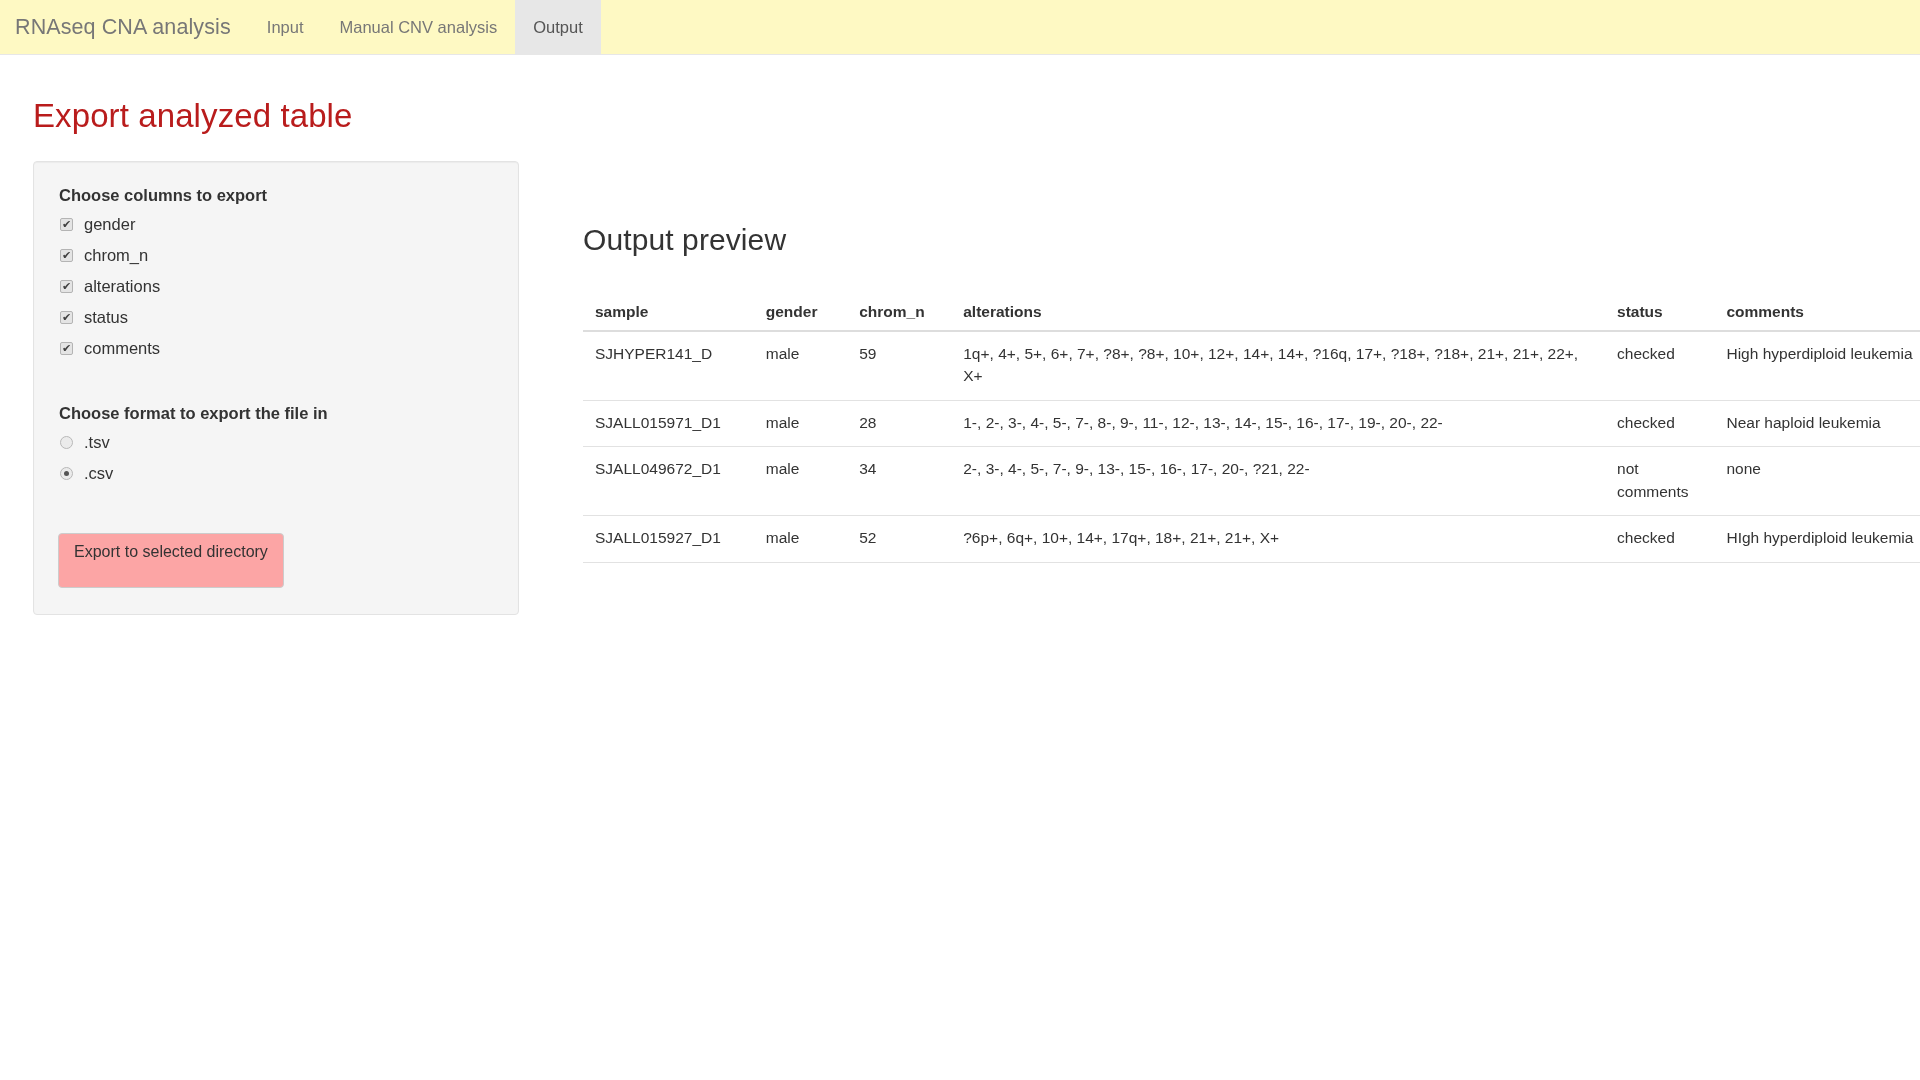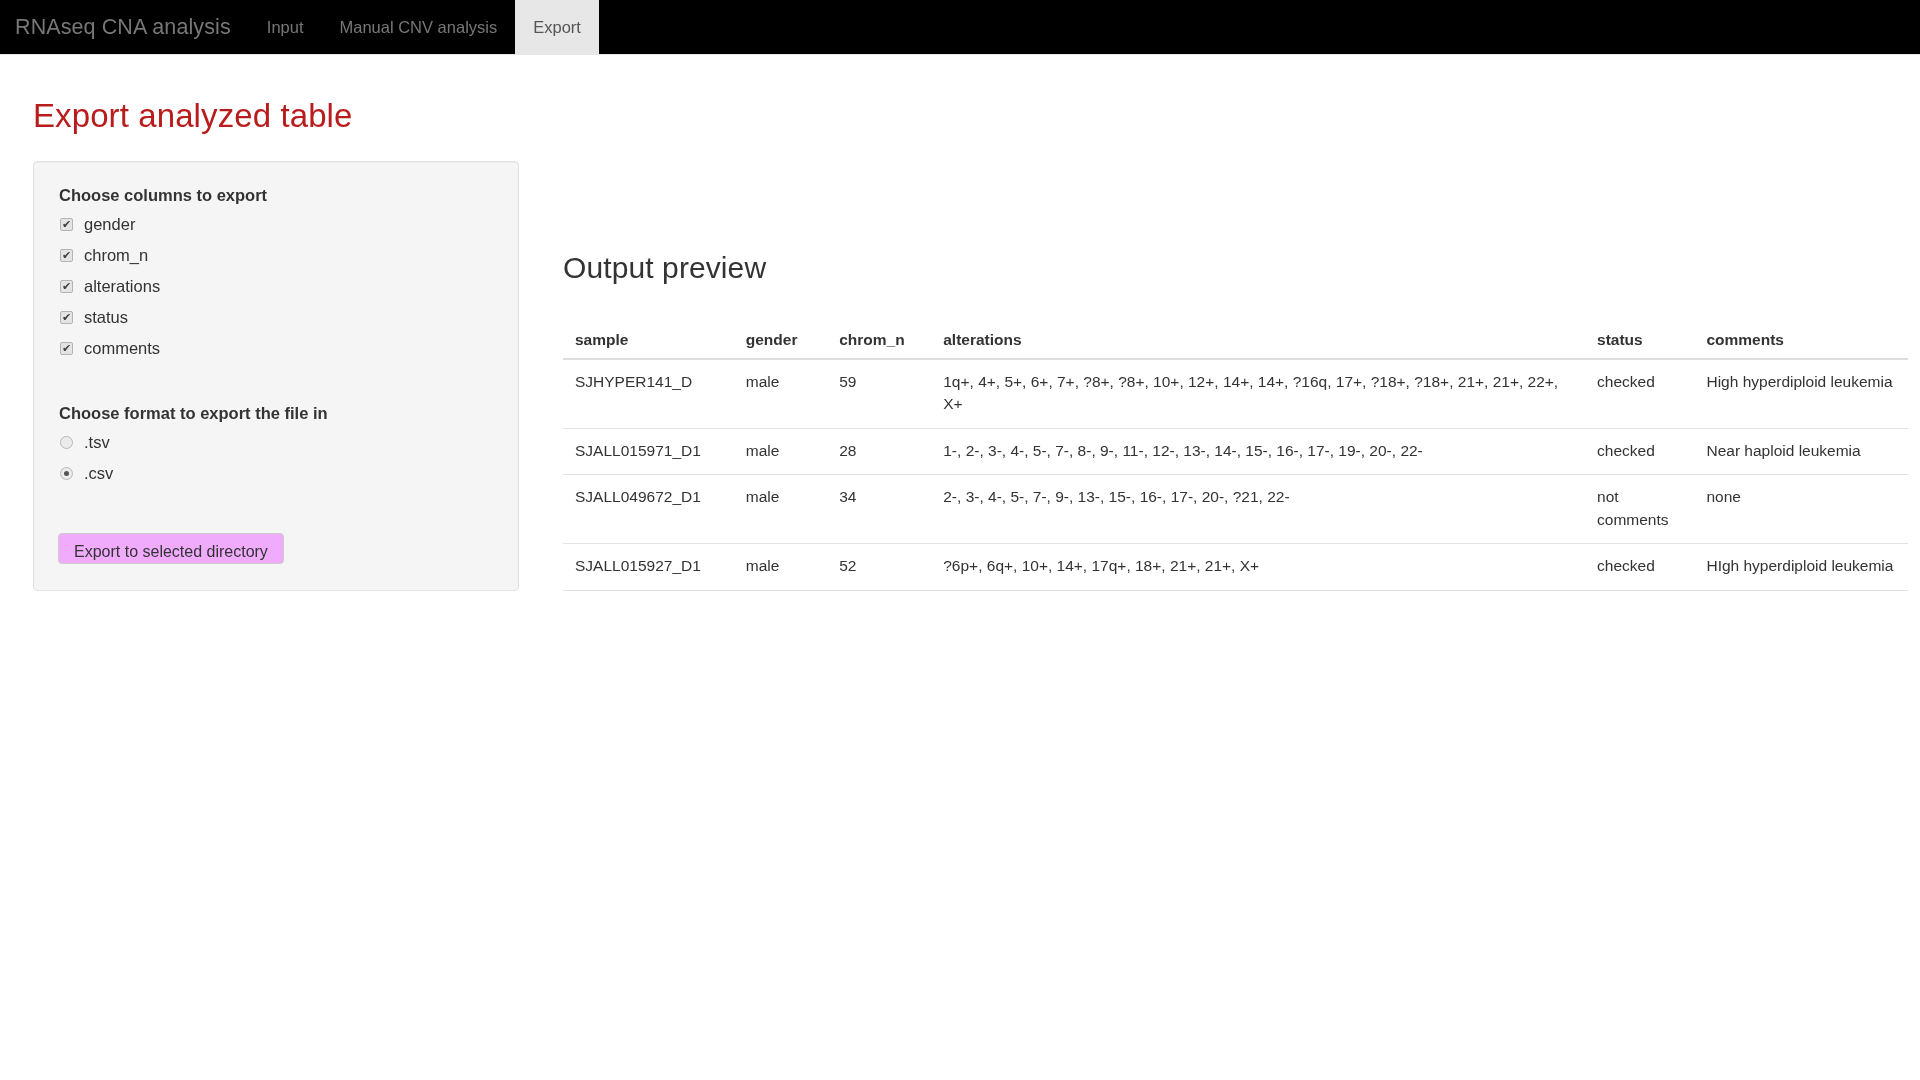--- a/index.html
+++ b/index.html
@@ -10,21 +10,21 @@
     height: 1080px;
     background: #ffffff;
     font-family: "Liberation Sans", sans-serif;
     color: #333333;
     -webkit-font-smoothing: antialiased;
   }
 
   
   .navbar {
     height: 55px;
-    background: #000000;
+    background: #fef9c3;
     border-bottom: 1px solid #e7e7e7;
     display: flex;
     align-items: stretch;
     box-sizing: border-box;
   }
   .brand {
     display: flex;
     align-items: center;
     padding: 0 18px 0 15px;
     font-size: 21.5px;
@@ -59,22 +59,23 @@
     font-size: 33px;
     font-weight: normal;
     color: #b91c1c;
     margin: 0;
     padding: 42px 0 0 33px;
     letter-spacing: 0.1px;
   }
 
   .content {
     display: flex;
-    align-items: flex-end;
+    align-items: center;
     padding: 0;
+    gap: 20px;
   }
 
   
   .well {
     width: 486px;
     box-sizing: border-box;
     margin: 26px 0 0 33px;
     background: #f5f5f5;
     border: 1px solid #e3e3e3;
     border-radius: 4px;
@@ -144,24 +145,24 @@
   .choice-label {
     font-size: 16.5px;
     color: #333333;
     cursor: pointer;
   }
   .spacer-gap { height: 40px; }
 
   .btn {
     display: inline-block;
     margin-top: 44px;
-    padding: 9px 15px 2px 15px;
+    padding: 9px 15px 26px 15px;
     font-size: 16px;
     color: #333333;
-    background: #f0abfc;
+    background: #fca5a5;
     border: 1px solid #cccccc;
     border-radius: 4px;
     cursor: pointer;
     font-family: "Liberation Sans", sans-serif;
     line-height: 1.1;
   }
 
   
   .preview {
     flex: 1;
@@ -209,21 +210,21 @@
   col.c-comments { width: 160px; }
 </style>
 </head>
 <body>
 
 <div class="navbar">
   <div class="brand">RNAseq CNA analysis</div>
   <div class="nav-items">
     <a class="nav-item">Input</a>
     <a class="nav-item">Manual CNV analysis</a>
-    <a class="nav-item active">Export</a>
+    <a class="nav-item active">Output</a>
   </div>
 </div>
 
 <div class="page">
   <h1 class="page-title">Export analyzed table</h1>
 
   <div class="content">
 
     <div class="well">
 

